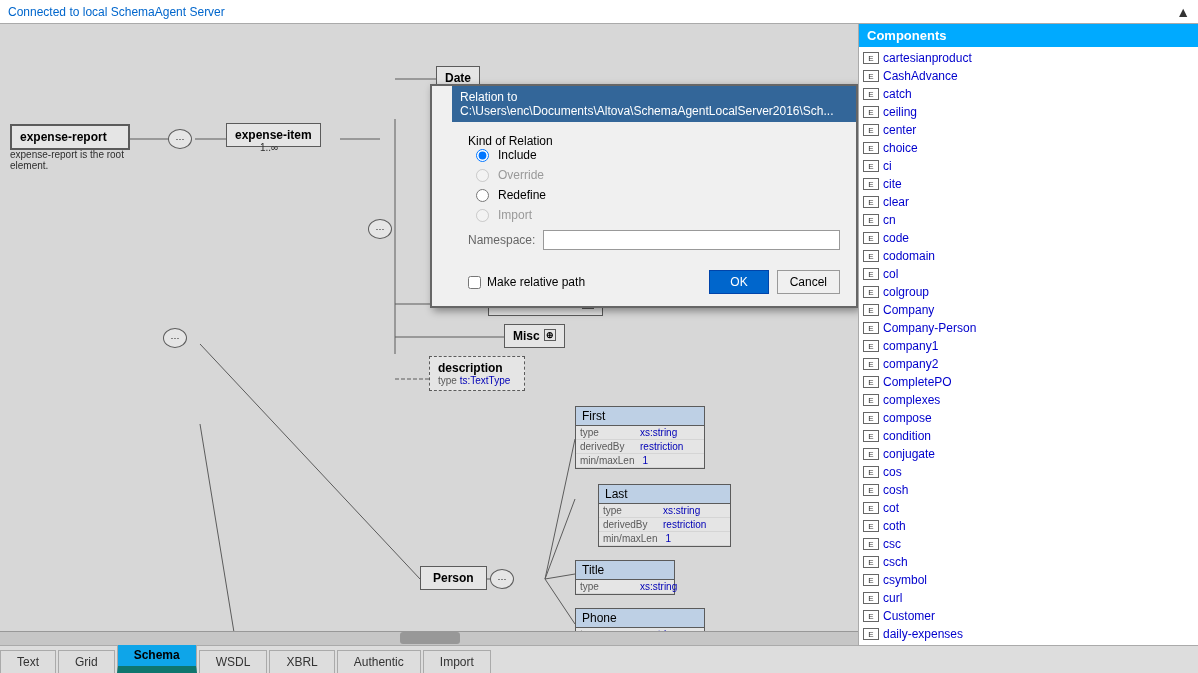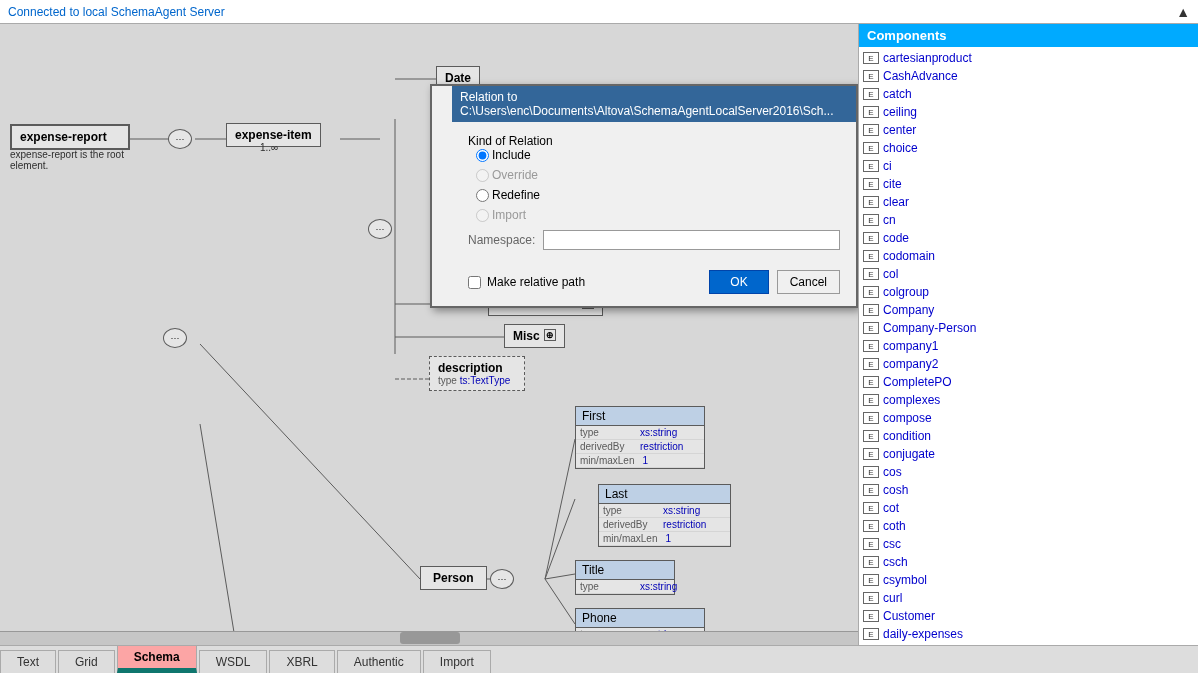--- a/index.html
+++ b/index.html
@@ -86,22 +86,22 @@
       padding: 4px 16px;
       border: 1px solid #aaa;
       border-bottom: none;
       background: #ddd;
       cursor: pointer;
       font-size: 12px;
       color: #333;
       margin-right: 2px;
     }
     .tab-item.active {
-      background: #fca5a5;
-      border-bottom: 5px solid #0f766e;
+      background: #0ea5e9;
+      border-bottom: 7px solid #0f766e;
       color: #000;
       font-weight: bold;
     }
 
     
     .schema-node {
       position: absolute;
       background: #fff;
       border: 1px solid #666;
     }
@@ -215,21 +215,21 @@
       color: #fff;
       padding: 4px 8px;
       font-size: 12px;
       display: flex;
       justify-content: space-between;
       align-items: center;
     }
     .modal-content { padding: 12px 16px; }
     .modal-section-label { font-size: 12px; margin-bottom: 0; }
     .radio-group { display: flex; flex-direction: column; gap: 6px; margin-left: 8px; }
-    .radio-item { display: flex; align-items: center; gap: 3px; font-size: 12px; }
+    .radio-item { display: flex; align-items: center; gap: 9px; font-size: 12px; }
     .radio-item input[type="radio"] { margin: 0; }
     .namespace-row { display: flex; align-items: center; gap: 8px; margin-top: 8px; }
     .namespace-label { font-size: 12px; color: #666; }
     .namespace-input { flex: 1; height: 20px; border: 1px solid #999; background: #fff; }
     .modal-footer {
       display: flex;
       justify-content: space-between;
       align-items: center;
       padding: 8px 16px 12px;
     }

